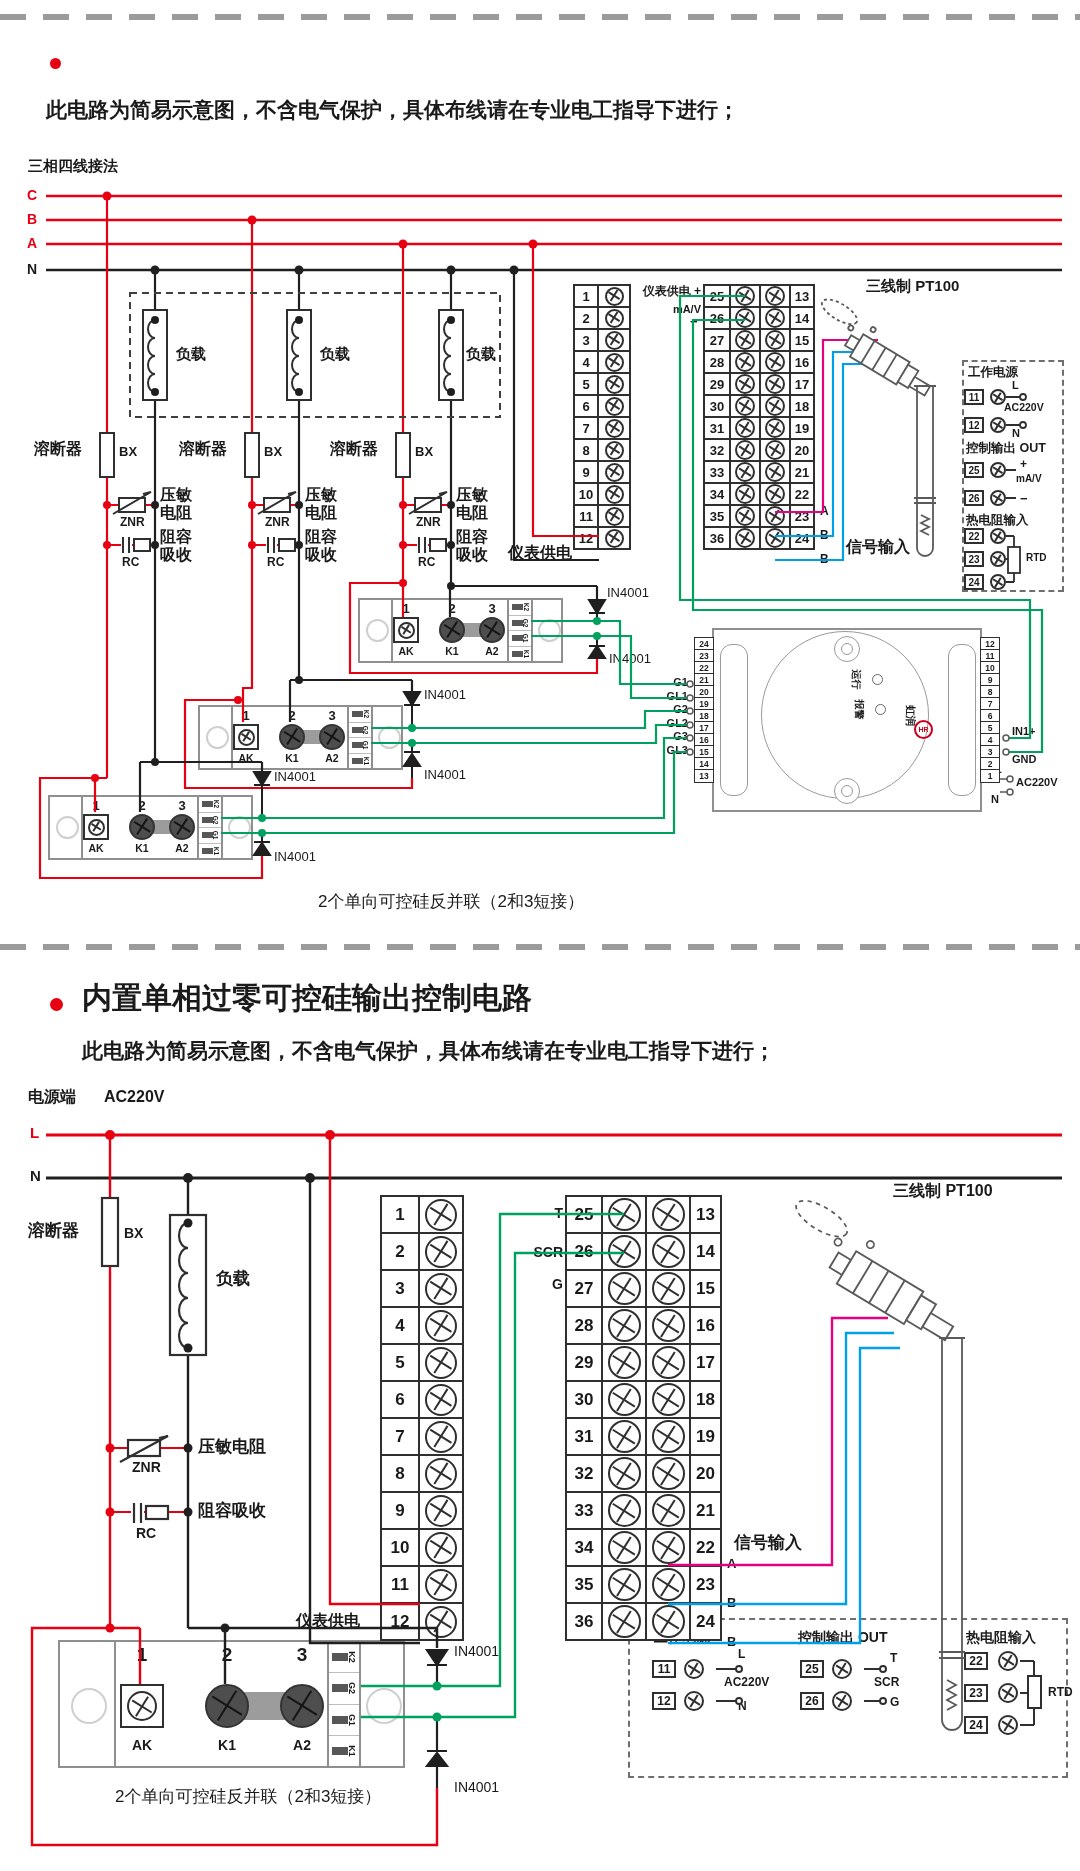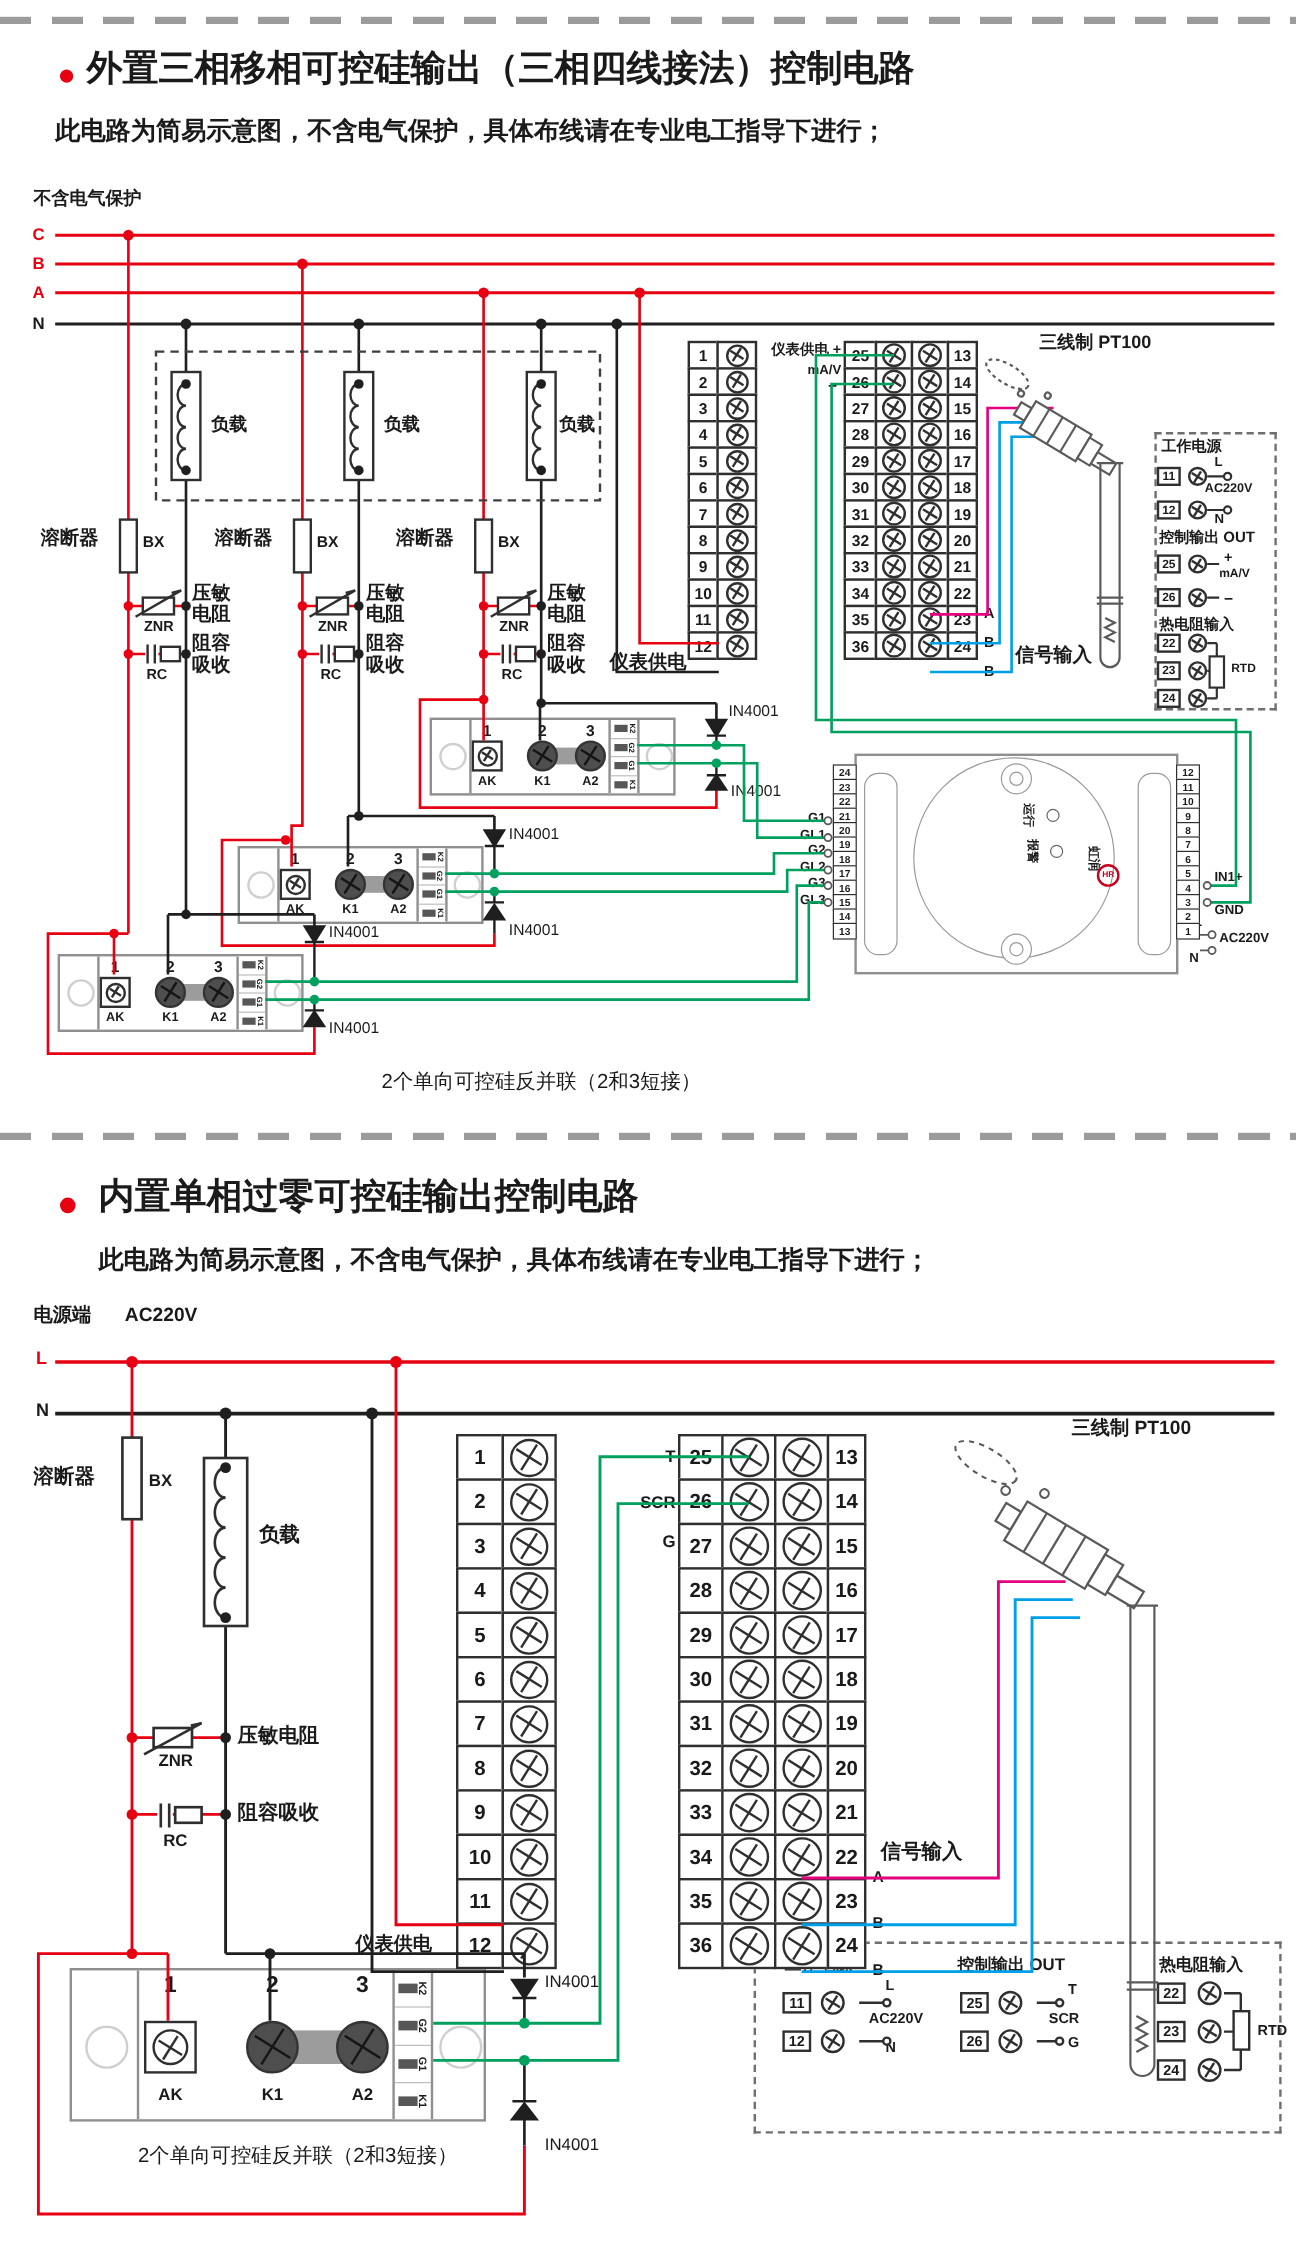--- a/index.html
+++ b/index.html
@@ -41,23 +41,22 @@
 </style>
 </head>
 <body>
 
 <div class="stage">
 
   <div class="divider" style="top:14px"></div>
   <div class="divider" style="top:944px"></div>
 
   <div class="bullet" style="left:50px;top:58px;width:11px;height:11px"></div>
-  <div class="lbl b" style="left:72px;top:42px;font-size:30px">外置三相移相可控硅输出（三相四线接法）控制电路</div>
   <div class="lbl b" style="left:46px;top:99px;font-size:21px">此电路为简易示意图，不含电气保护，具体布线请在专业电工指导下进行；</div>
-  <div class="lbl b" style="left:28px;top:158px;font-size:15px">不含电气保护</div>
+  <div class="lbl b" style="left:28px;top:158px;font-size:15px">三相四线接法</div>
 
   <div class="lbl b red" style="left:27px;top:188px;font-size:14px">C</div>
   <div class="lbl b red" style="left:27px;top:212px;font-size:14px">B</div>
   <div class="lbl b red" style="left:27px;top:236px;font-size:14px">A</div>
   <div class="lbl b" style="left:27px;top:262px;font-size:14px">N</div>
 
   <div class="lbl b" style="left:176px;top:346px;font-size:15px">负载</div>
   <div class="lbl b" style="left:320px;top:346px;font-size:15px">负载</div>
   <div class="lbl b" style="left:466px;top:346px;font-size:15px">负载</div>
 

